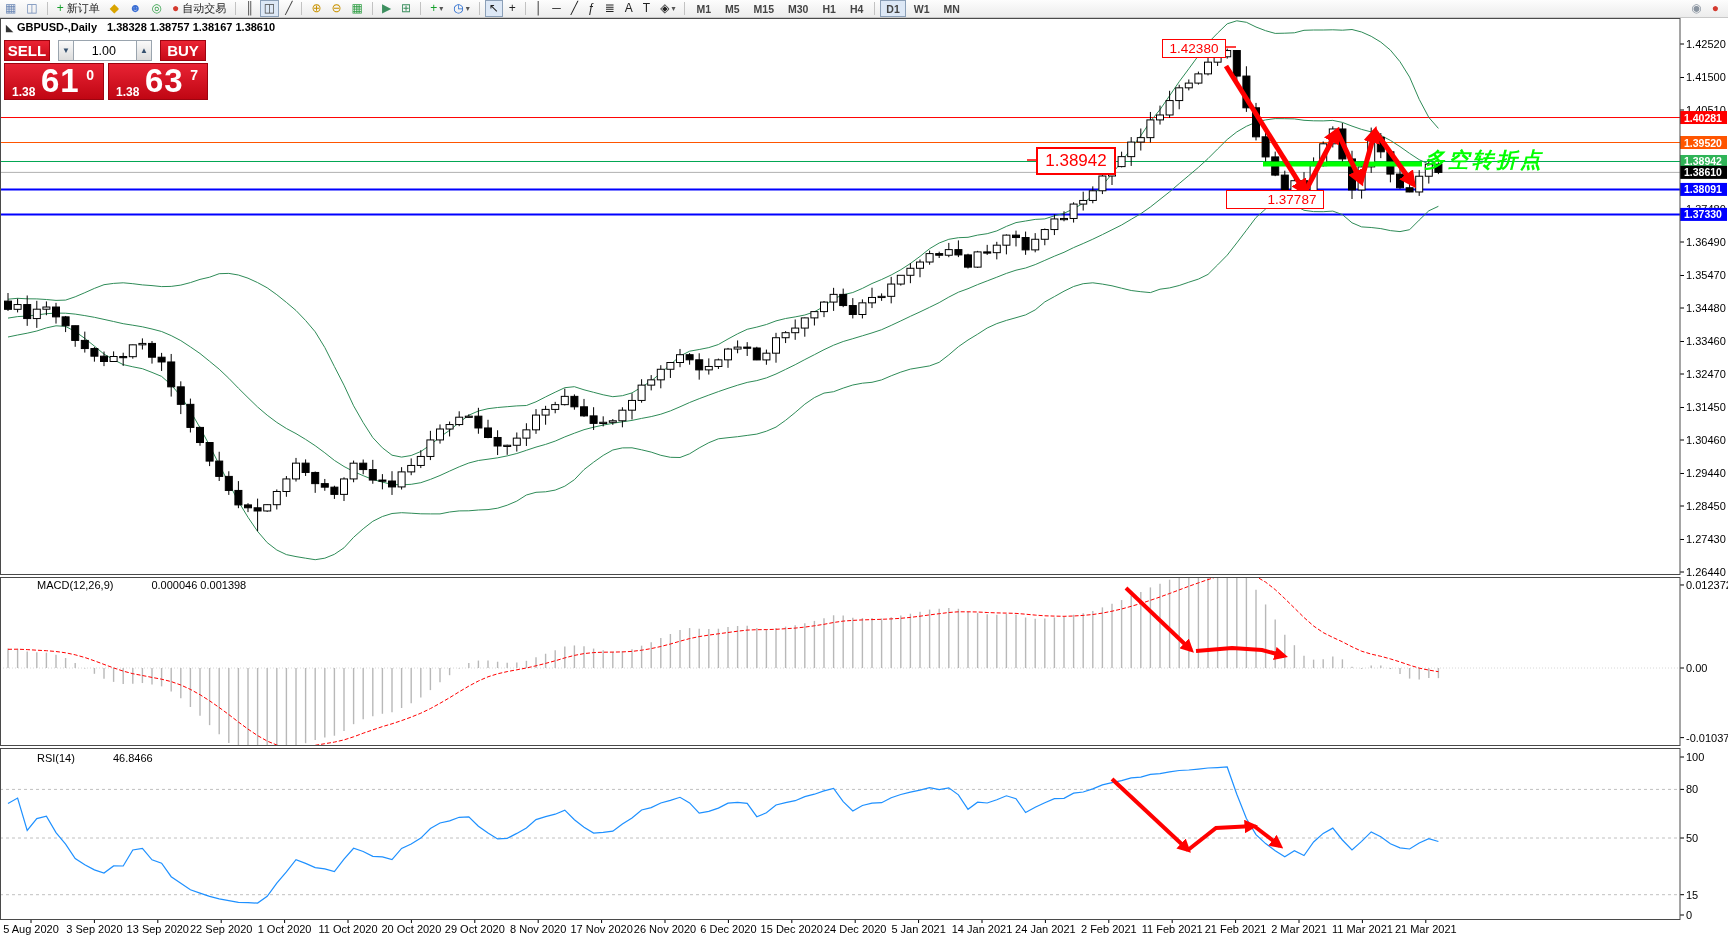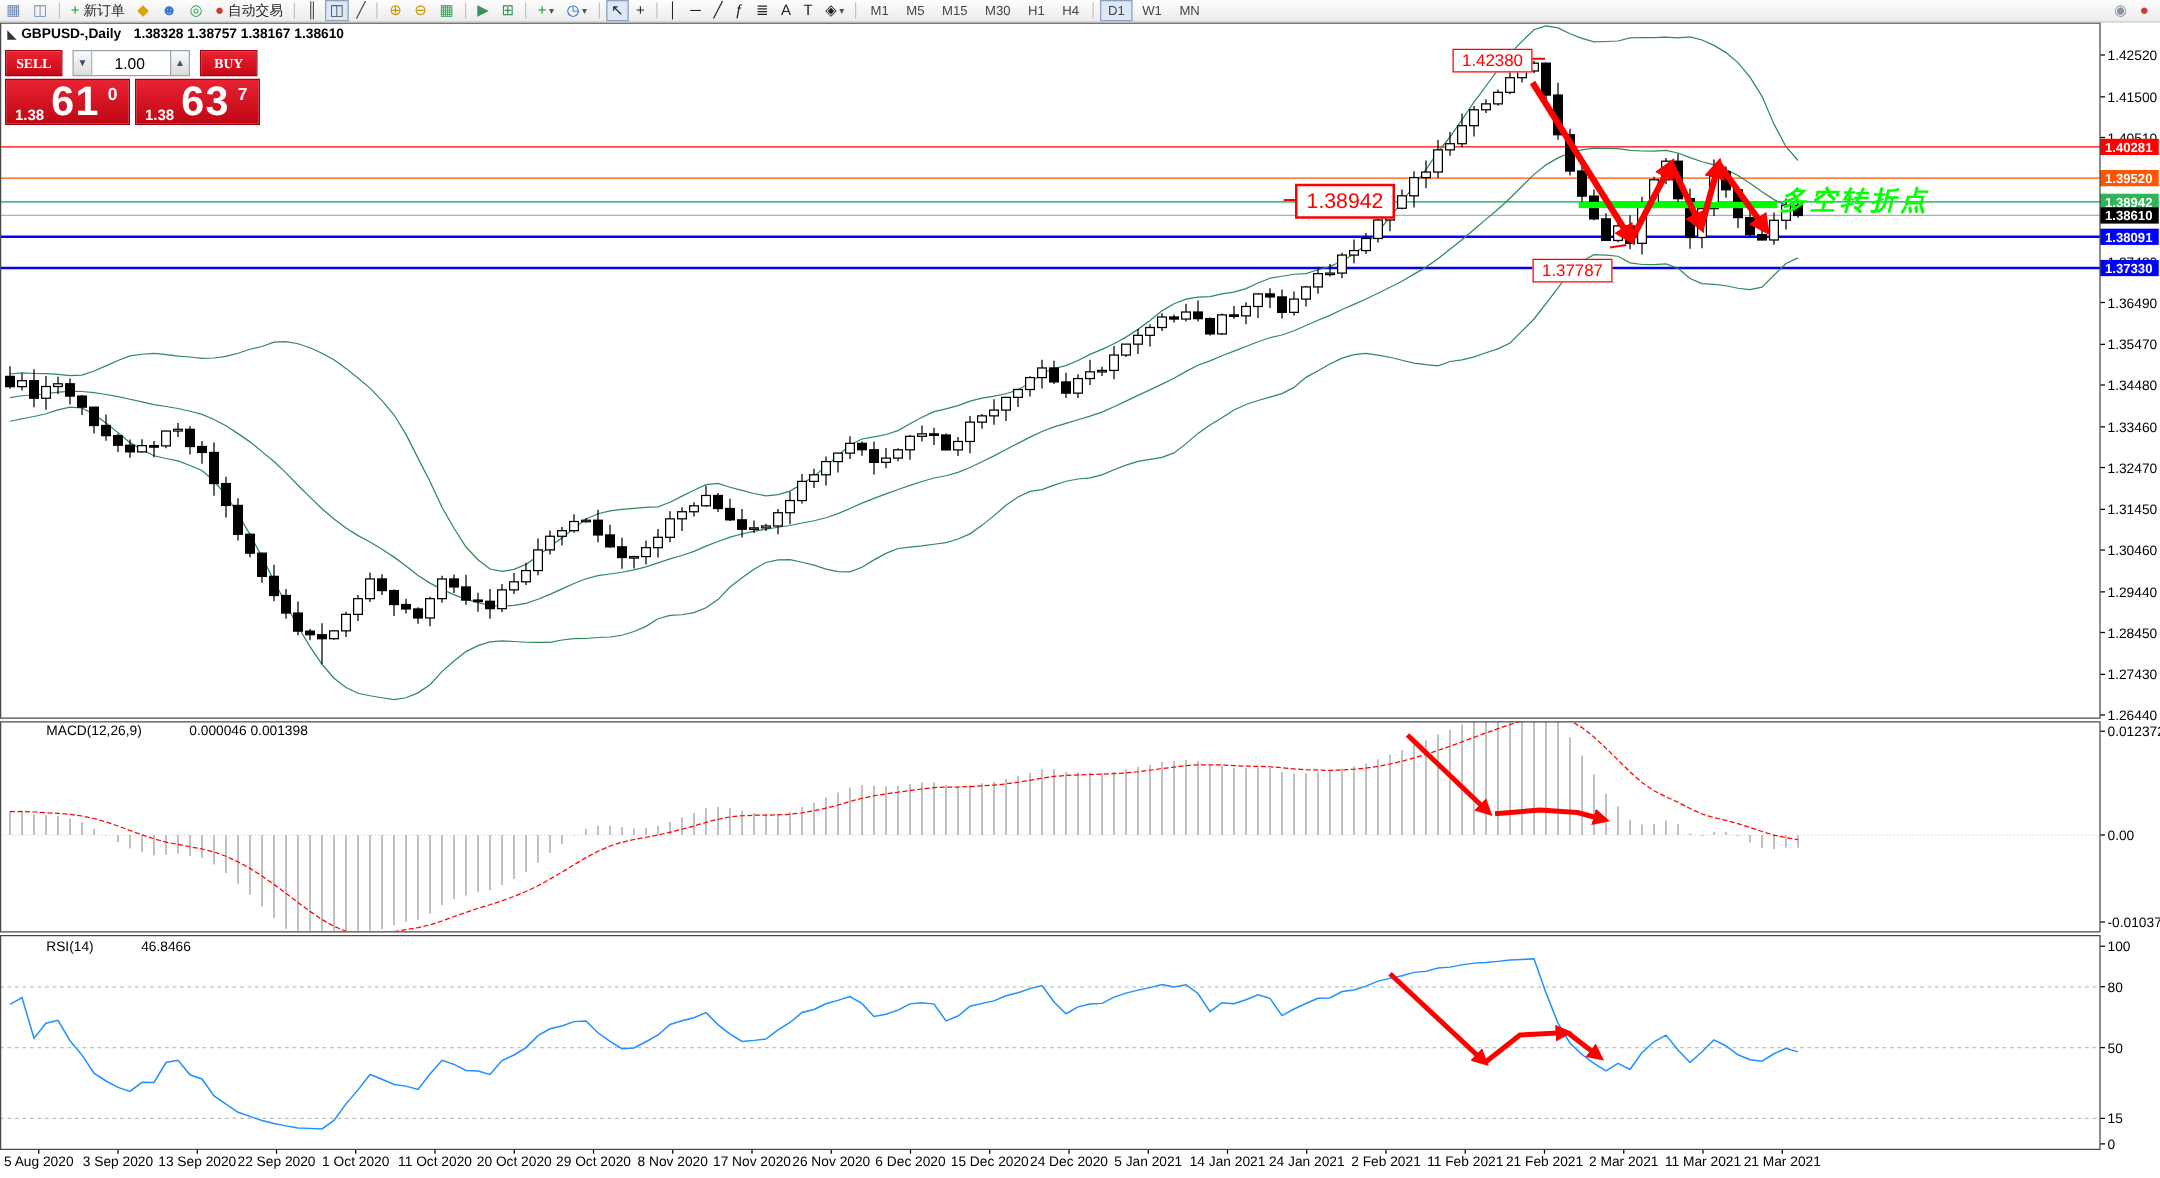--- a/index.html
+++ b/index.html
@@ -7,50 +7,50 @@
   #toolbar{position:absolute;left:0;top:0;width:1728px;height:17px;
     background:linear-gradient(#fdfdfd,#ececec);border-bottom:1px solid #c8c8c8;
     display:flex;align-items:center;z-index:5;font-size:11px;white-space:nowrap;}
   .tsep{width:1px;height:13px;background:#c2c2c2;margin:0 4px;flex:none;}
   .tbtn{display:inline-flex;align-items:center;height:15px;padding:0 3px;margin:0 1px;
     border:1px solid transparent;color:#333;flex:none;cursor:default;}
   .tbtn .g{font-size:12px;line-height:13px;}
   .tbtn .lbl{margin-left:3px;color:#222;text-align:right;}
   .tbtn .dd{font-size:8px;color:#555;margin-left:2px;}
   .tbtn.pressed{border:1px solid #8ca0b8;background:#dde8f6;}
-  .tbtn.tf{color:#444;padding:0 5px;font-weight:normal;font-size:10.5px;}
+  .tbtn.tf{color:#444;padding:0 5px;font-weight:bold;font-size:10.5px;}
   #rticons{margin-left:auto;display:flex;align-items:center;padding-right:4px;}
   #chartsvg{position:absolute;left:0;top:0;z-index:1;}
   .chart-title{position:absolute;left:6px;top:21px;z-index:4;font-size:11px;font-weight:bold;color:#000;}
   .chart-title .sym-ico{color:#333;font-size:9px;margin-right:4px;}
   .chart-title .ohlc{margin-left:10px;font-weight:bold;}
   
   #oneclick{position:absolute;left:4px;top:40px;width:202px;z-index:4;}
   .oc-row1{display:flex;align-items:stretch;height:21px;margin-bottom:2px;}
-  .oc-btn{background:linear-gradient(#ea2333,#c70a18);color:#fff;font-size:11px;font-weight:bold;
-    display:flex;align-items:center;justify-content:center;border:1px solid #9d0410;flex:none;font-family:Liberation Serif, serif;}
+  .oc-btn{background:linear-gradient(#ea2333,#c70a18);color:#fff;font-size:15px;font-weight:bold;
+    display:flex;align-items:center;justify-content:center;border:1px solid #9d0410;flex:none;}
   #oc-sell{width:44px;margin-right:8px;}
   #oc-buy{width:44px;margin-left:8px;}
   .oc-spin{width:14px;background:linear-gradient(#fafafa,#dcdcdc);border:1px solid #9aa4ae;
     display:flex;align-items:center;justify-content:center;font-size:8px;color:#35506e;flex:none;}
   #oc-vol{flex:1;background:#fff;border:1px solid #9aa4ae;border-left:none;border-right:none;
     font-size:12.5px;color:#000;display:flex;align-items:center;justify-content:flex-end;padding-right:20px;}
   .oc-row2{display:flex;height:37px;}
   .oc-big{position:relative;width:98px;background:linear-gradient(#e82334,#c00613);
     border:1px solid #9d0410;color:#fff;flex:none;}
   .oc-big + .oc-big{margin-left:4px;}
   .oc-small{position:absolute;left:7px;bottom:0;font-size:12px;font-weight:bold;}
   .oc-digits{position:absolute;left:36px;top:-2px;font-size:33px;font-weight:bold;letter-spacing:1px;}
   .oc-sup{position:absolute;right:9px;top:3px;font-size:14px;font-weight:bold;}
   
   .pbox{position:absolute;background:#fff;border:1px solid #f00;color:#f00;font-weight:normal;
     z-index:3;display:flex;align-items:center;justify-content:center;}
   #lbl-high{left:1162px;top:39px;width:62px;height:17px;font-size:13.5px;}
   #lbl-mid{left:1036px;top:147px;width:76px;height:24px;font-size:17px;border-width:2px;}
-  #lbl-low{left:1226px;top:207px;width:62px;height:17px;font-size:13.5px;}
+  #lbl-low{left:1226px;top:190px;width:62px;height:17px;font-size:13.5px;padding-left:34px;}
   #note{position:absolute;left:1424px;top:146px;z-index:3;font-size:21px;font-weight:bold;
     font-style:italic;letter-spacing:3px;text-align:right;}
   .ind-label{position:absolute;left:4px;z-index:3;font-size:11px;color:#000;}
   #macd-label{top:579px;}
   #rsi-label{top:752px;}
   .ind-label span{margin-right:5px;padding-left:33px;}
 </style>
 </head>
 <body>
 

